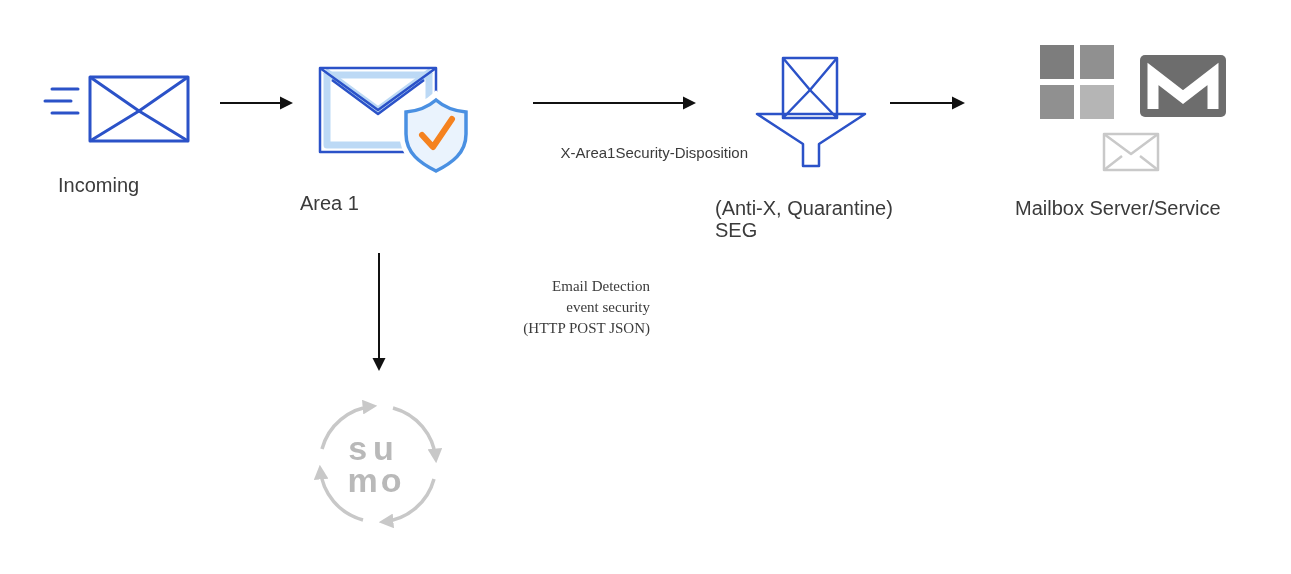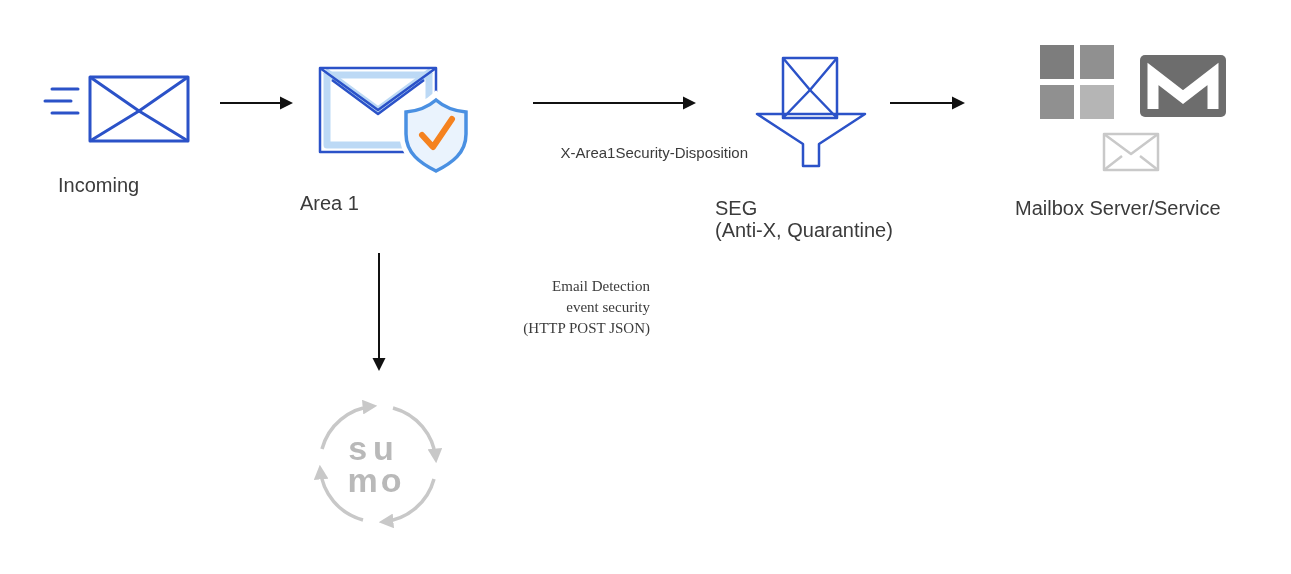--- a/index.html
+++ b/index.html
@@ -82,22 +82,22 @@
 <svg class="abs" style="left:755px; top:56px;" width="112" height="114" viewBox="0 0 112 114">
   <g fill="none" stroke="#2b52c8" stroke-width="2.5" stroke-linejoin="round">
     <rect x="28" y="2" width="54" height="60" fill="#ffffff"></rect>
     <path d="M28,2 L55,34 L82,2"></path>
     <path d="M28,62 L55,34 L82,62"></path>
     <path d="M2,58 L110,58 L64,88 L64,110 L48,110 L48,88 Z"></path>
   </g>
 </svg>
 
 <div class="abs node-label" style="left:715px; top:197px; width:190px;">
+  <span>(Anti-X, Quarantine)</span>
   <span>SEG</span>
-  <span>(Anti-X, Quarantine)</span>
 </div>
 
 <svg class="abs" style="left:890px; top:93px;" width="76" height="20" viewBox="0 0 76 20">
   <line x1="0" y1="10" x2="62" y2="10" stroke="#111111" stroke-width="2"></line>
   <polygon points="62,3.5 75,10 62,16.5" fill="#111111"></polygon>
 </svg>
 
 <svg class="abs" style="left:1040px; top:45px;" width="74" height="74" viewBox="0 0 74 74">
   <rect x="0" y="0" width="34" height="34" fill="#7d7d7d"></rect>
   <rect x="40" y="0" width="34" height="34" fill="#909090"></rect>

